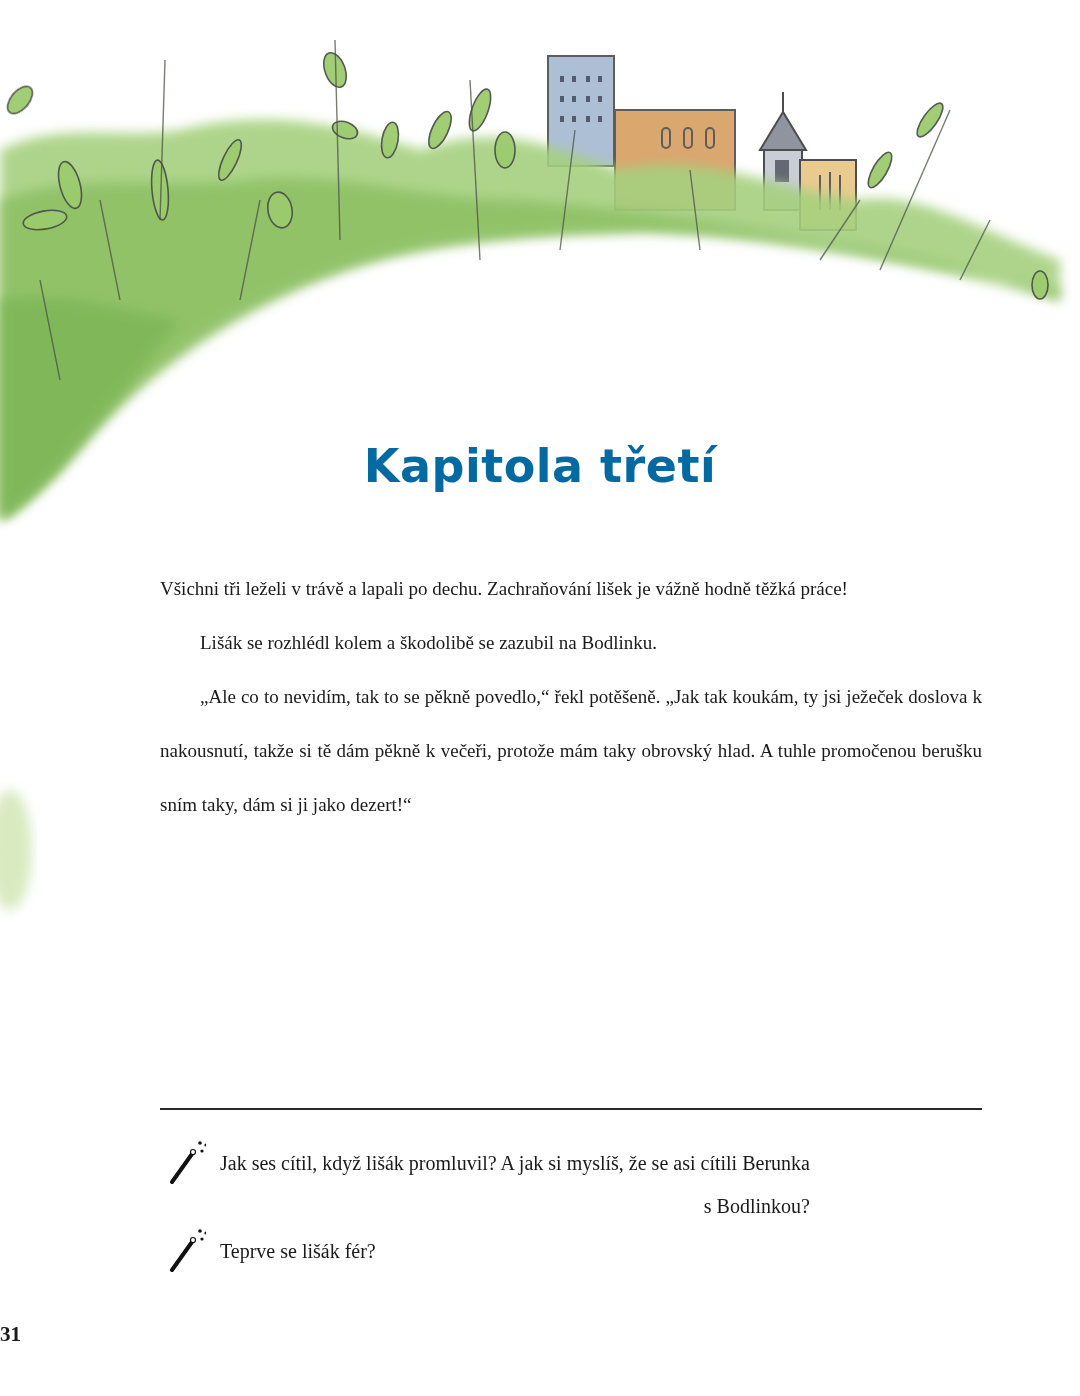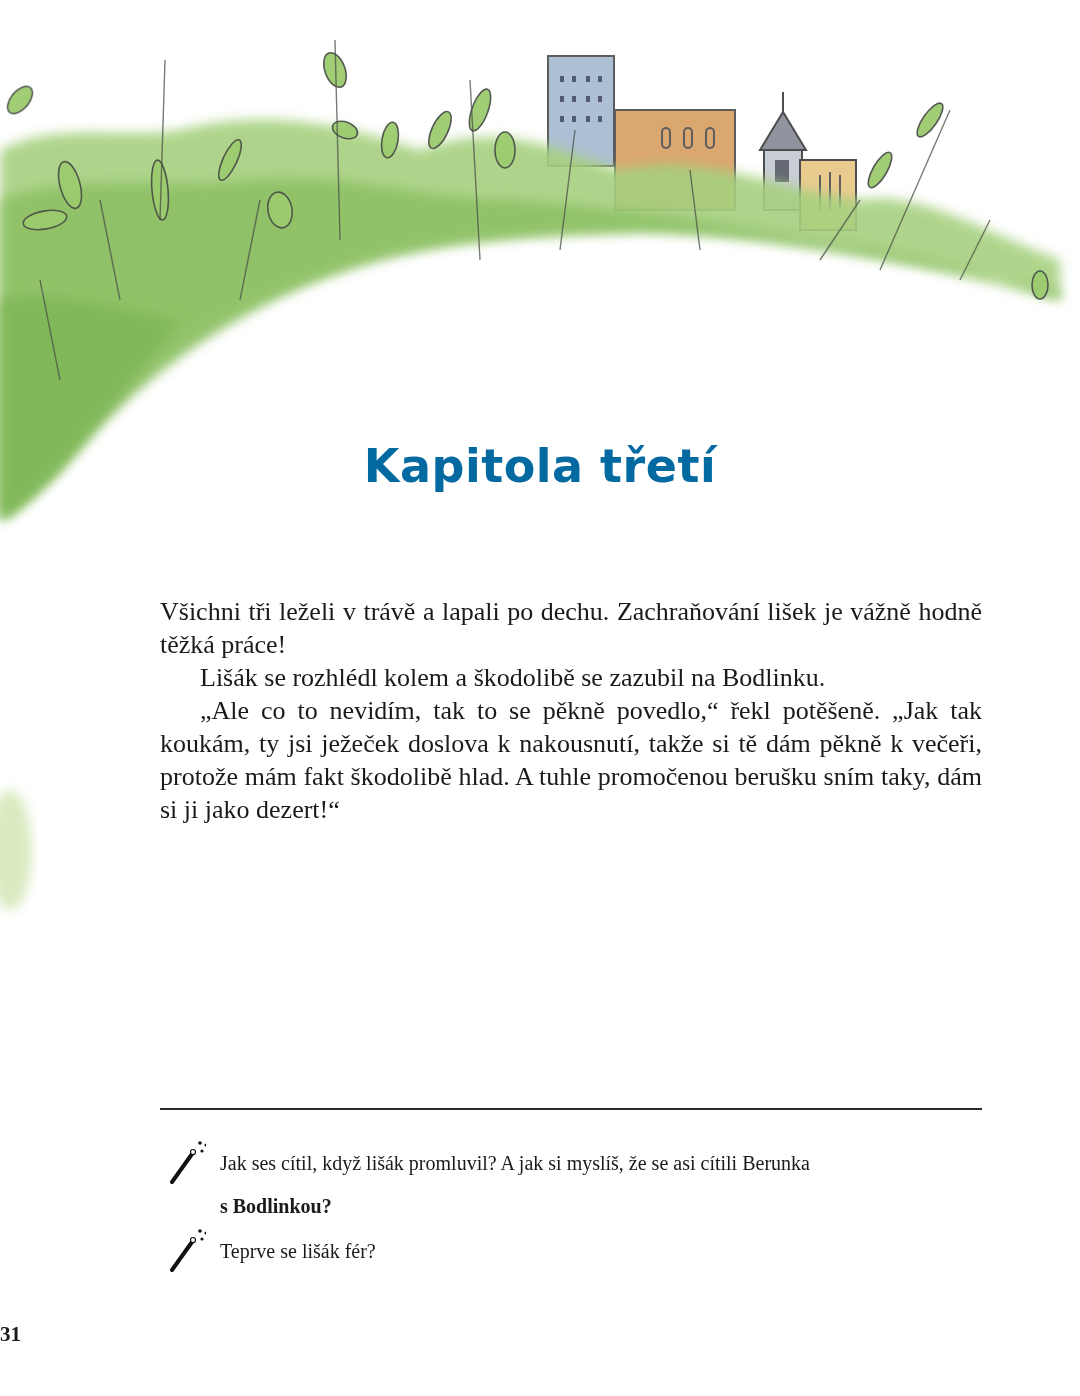--- a/index.html
+++ b/index.html
@@ -1,29 +1,29 @@
 <!DOCTYPE html>
 <html><head>
   <meta charset="utf-8">
   <style>
     html, body { margin: 0; padding: 0; background: #ffffff; }
     body { width: 1080px; height: 1396px; position: relative; overflow: hidden; font-family: "Liberation Serif", "DejaVu Serif", serif; color: #1a1a1a; }
     .illustration { position: absolute; left: 0; top: 0; width: 1080px; height: 560px; }
     .illustration svg { width: 100%; height: 100%; display: block; }
     .left-foliage { position: absolute; left: 0; top: 780px; width: 60px; height: 140px; }
     .chapter-title { position: absolute; top: 408px; left: 0; width: 1080px; text-align: center; font-family: "DejaVu Sans", sans-serif; font-size: 46px; font-weight: bold; letter-spacing: 0.5px; color: #0369a1; }
-    .body-text { position: absolute; left: 160px; top: 562px; width: 822px; font-size: 26px; line-height: 33px; margin-top: 33px; }
+    .body-text { position: absolute; left: 160px; top: 562px; width: 822px; font-size: 19px; line-height: 54px; }
     .body-text p { margin: 0; text-align: justify; text-align-last: left; }
     .body-text p.indent { text-indent: 40px; }
     .divider { position: absolute; left: 160px; top: 1108px; width: 822px; height: 0; border-top: 2px solid #2a2a2a; }
     .questions { position: absolute; left: 166px; top: 1140px; width: 800px; font-size: 20px; }
-    .question { display: flex; align-items: flex-start; margin-bottom: 0; }
+    .question { display: flex; align-items: flex-start; margin-bottom: 0; text-align: right; }
     .question .wand { width: 40px; height: 46px; flex: 0 0 40px; }
     .question .qtext { padding-left: 14px; line-height: 43px; margin-top: 2px; }
-    .question .qtext .cont { display: block; font-weight: bold; }
+    .question .qtext .cont { display: block; }
     .page-number { position: absolute; top: 1322px; left: 0; width: 1080px; text-align: left; font-size: 21px; font-weight: bold; }
   </style>
 </head>
 <body>
 
 <div class="illustration">
   <svg viewBox="0 0 1080 560" preserveAspectRatio="none" xmlns="http://www.w3.org/2000/svg">
     <defs>
       <filter id="soft" x="-10%" y="-10%" width="120%" height="120%">
         <feGaussianBlur stdDeviation="6"></feGaussianBlur>
@@ -108,21 +108,21 @@
   <svg viewBox="0 0 60 140" width="60" height="140" xmlns="http://www.w3.org/2000/svg">
     <ellipse cx="10" cy="70" rx="22" ry="60" fill="#c9e2a6" opacity="0.7" filter="url(#soft)"></ellipse>
   </svg>
 </div>
 
 <h1 class="chapter-title">Kapitola třetí</h1>
 
 <div class="body-text">
   <p>Všichni tři leželi v trávě a lapali po dechu. Zachraňování lišek je vážně hodně těžká práce!</p>
   <p class="indent">Lišák se rozhlédl kolem a škodolibě se zazubil na Bodlinku.</p>
-  <p class="indent">„Ale co to nevidím, tak to se pěkně povedlo,“ řekl potěšeně. „Jak tak koukám, ty jsi ježeček doslova k nakousnutí, takže si tě dám pěkně k večeři, protože mám fakt škodolibě hlad. A tuhle promočenou berušku sním taky, dám si ji jako dezert!“</p>
+  <p class="indent">„Ale co to nevidím, tak to se pěkně povedlo,“ řekl potěšeně. „Jak tak koukám, ty jsi ježeček doslova k nakousnutí, takže si tě dám pěkně k večeři, protože mám taky obrovský hlad. A tuhle promočenou berušku sním taky, dám si ji jako dezert!“</p>
 </div>
 
 <div class="divider"></div>
 
 <div class="questions">
   <div class="question">
     <span class="wand">
       <svg viewBox="0 0 40 46" width="40" height="46" xmlns="http://www.w3.org/2000/svg">
         <line x1="6" y1="42" x2="26" y2="14" stroke="#111" stroke-width="4" stroke-linecap="round"></line>
         <circle cx="27" cy="12" r="2.5" fill="#fff" stroke="#111" stroke-width="1.2"></circle>

